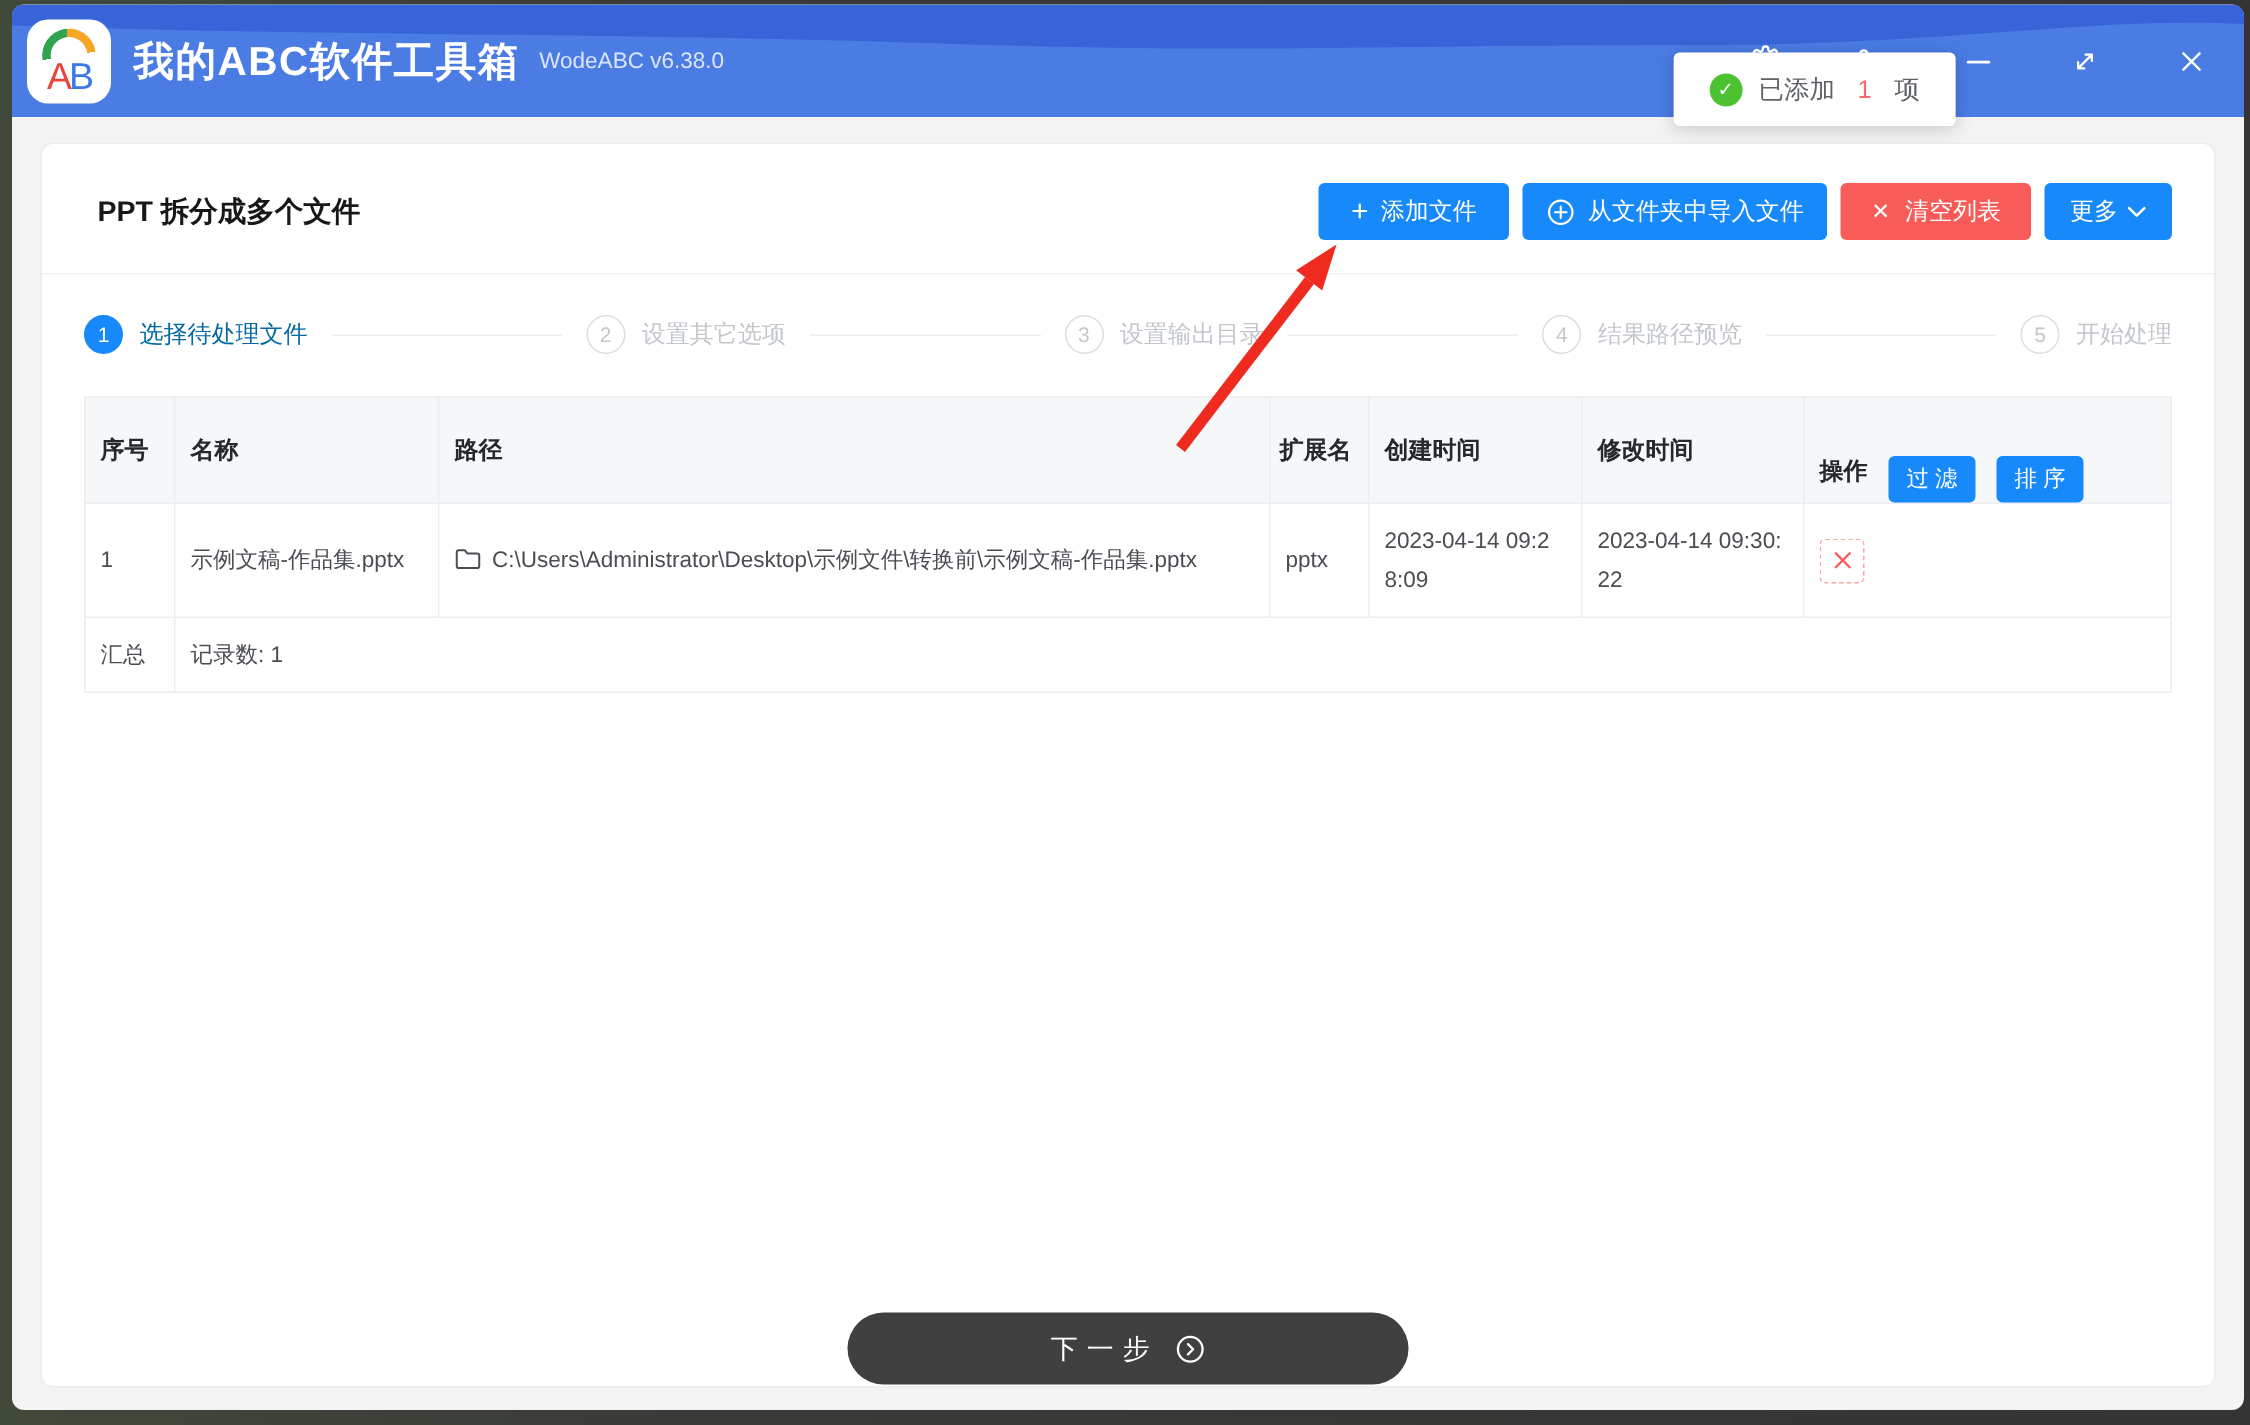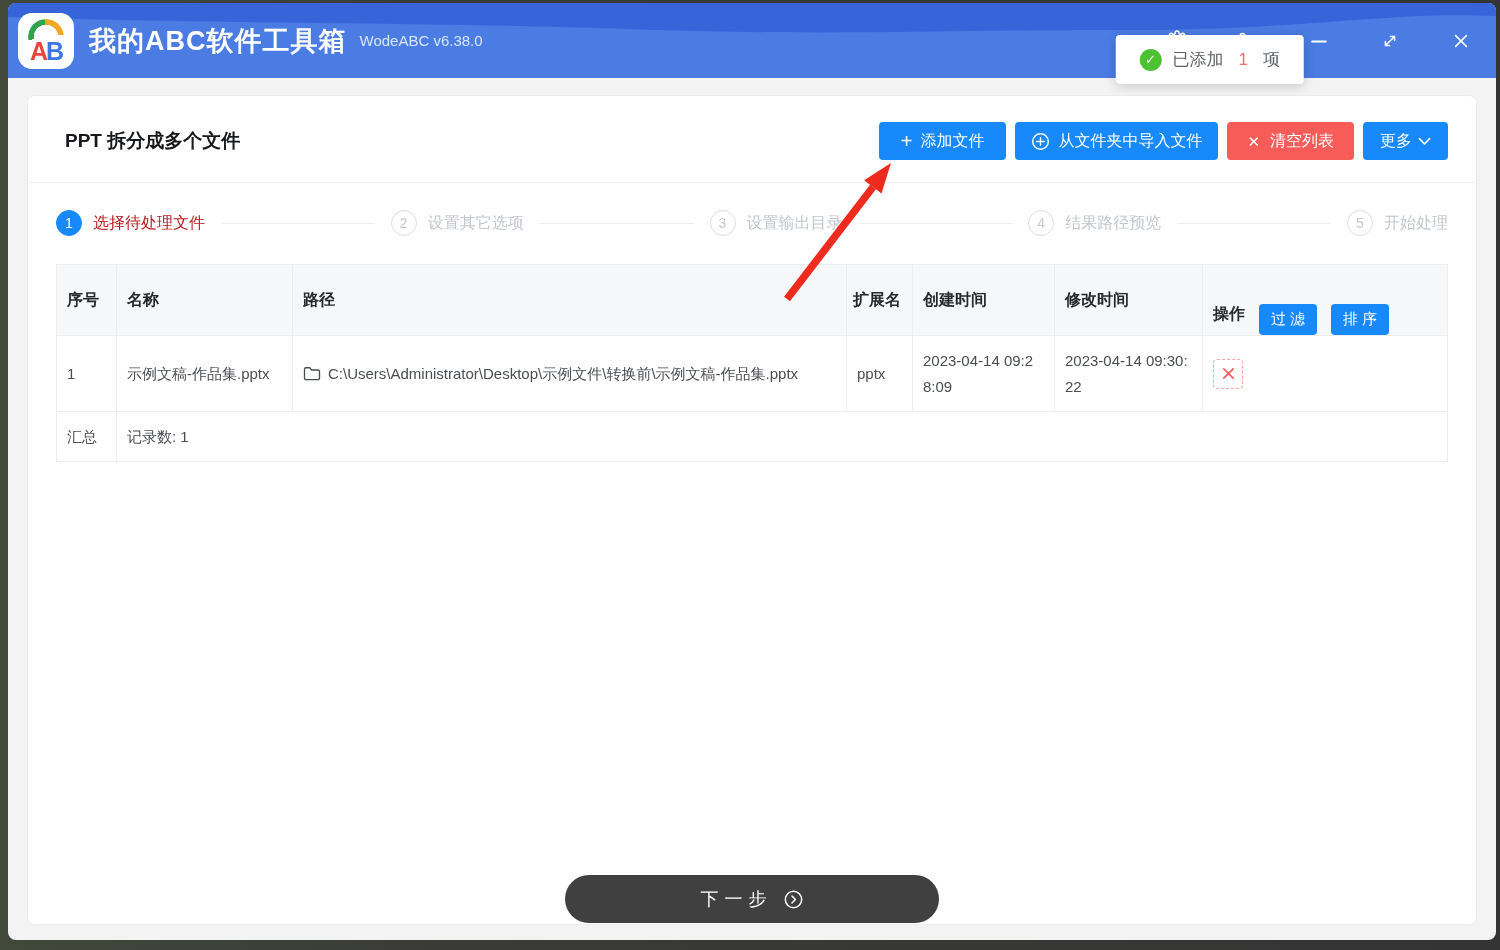--- a/index.html
+++ b/index.html
@@ -26,21 +26,21 @@
     position:relative; margin-right:15px; flex:none;
   }
   .logo-arc{
     position:absolute; top:6px; left:10px; width:36px; height:36px; border-radius:50%;
     background:conic-gradient(from -100deg,#2ea44f 0deg 95deg,#f5a623 95deg 182deg,transparent 182deg 360deg);
     -webkit-mask:radial-gradient(circle,transparent 0 12px,#000 12.5px);
             mask:radial-gradient(circle,transparent 0 12px,#000 12.5px);
   }
   .logo-text{
     position:absolute; left:0; right:0; bottom:5px; text-align:center;
-    font-weight:700; font-size:25px; letter-spacing:-2px; line-height:1;
+    font-weight:400; font-size:25px; letter-spacing:-2px; line-height:1;
   }
   .logo-text .la{ color:#e8453c; } .logo-text .lb{ color:#3a78e8; }
   .app-title{ font-size:27px; font-weight:700; letter-spacing:1px; }
   .app-version{ font-size:15px; color:rgba(255,255,255,.8); margin-left:13px; }
   .titlebar-actions{ margin-left:auto; display:flex; align-items:center; gap:49px; }
   .tb-btn{ width:22px; height:22px; display:flex; align-items:center; justify-content:center; cursor:pointer; background:none; border:none; }
   
   .toast{
     position:absolute; left:50%; top:19px; transform:translateX(-50%);
     background:#fff; border-radius:4px; padding:0 24px; height:49px;
@@ -82,21 +82,21 @@
   
   .steps{ display:flex; align-items:center; padding:27px 0 0; }
   .step{ display:flex; align-items:center; gap:11px; flex:none; }
   .step-circle{
     width:26px; height:26px; border-radius:50%; flex:none;
     display:flex; align-items:center; justify-content:center;
     font-size:14px; border:1px solid #d9dde3; color:#c3c7cc; background:#fff;
   }
   .step-label{ font-size:16px; color:#c3c7cc; }
   .step.active .step-circle{ background:#1789fa; border-color:#1789fa; color:#fff; }
-  .step.active .step-label{ color:#b91c1c; }
+  .step.active .step-label{ color:#0369a1; }
   .step-line{ flex:1; height:1px; background:#ebedf1; margin:0 16px; }
   
   .table-wrap{ margin-top:28px; }
   table{ width:100%; border-collapse:collapse; table-layout:fixed; }
   th,td{ border:1px solid #ebedf0; text-align:left; vertical-align:middle; }
   th{
     background:#f5f7f9; height:52px; padding:0 10px;
     font-size:16px; font-weight:700; color:#26282b;
   }
   th.th-ext{ padding:0 6px; }

